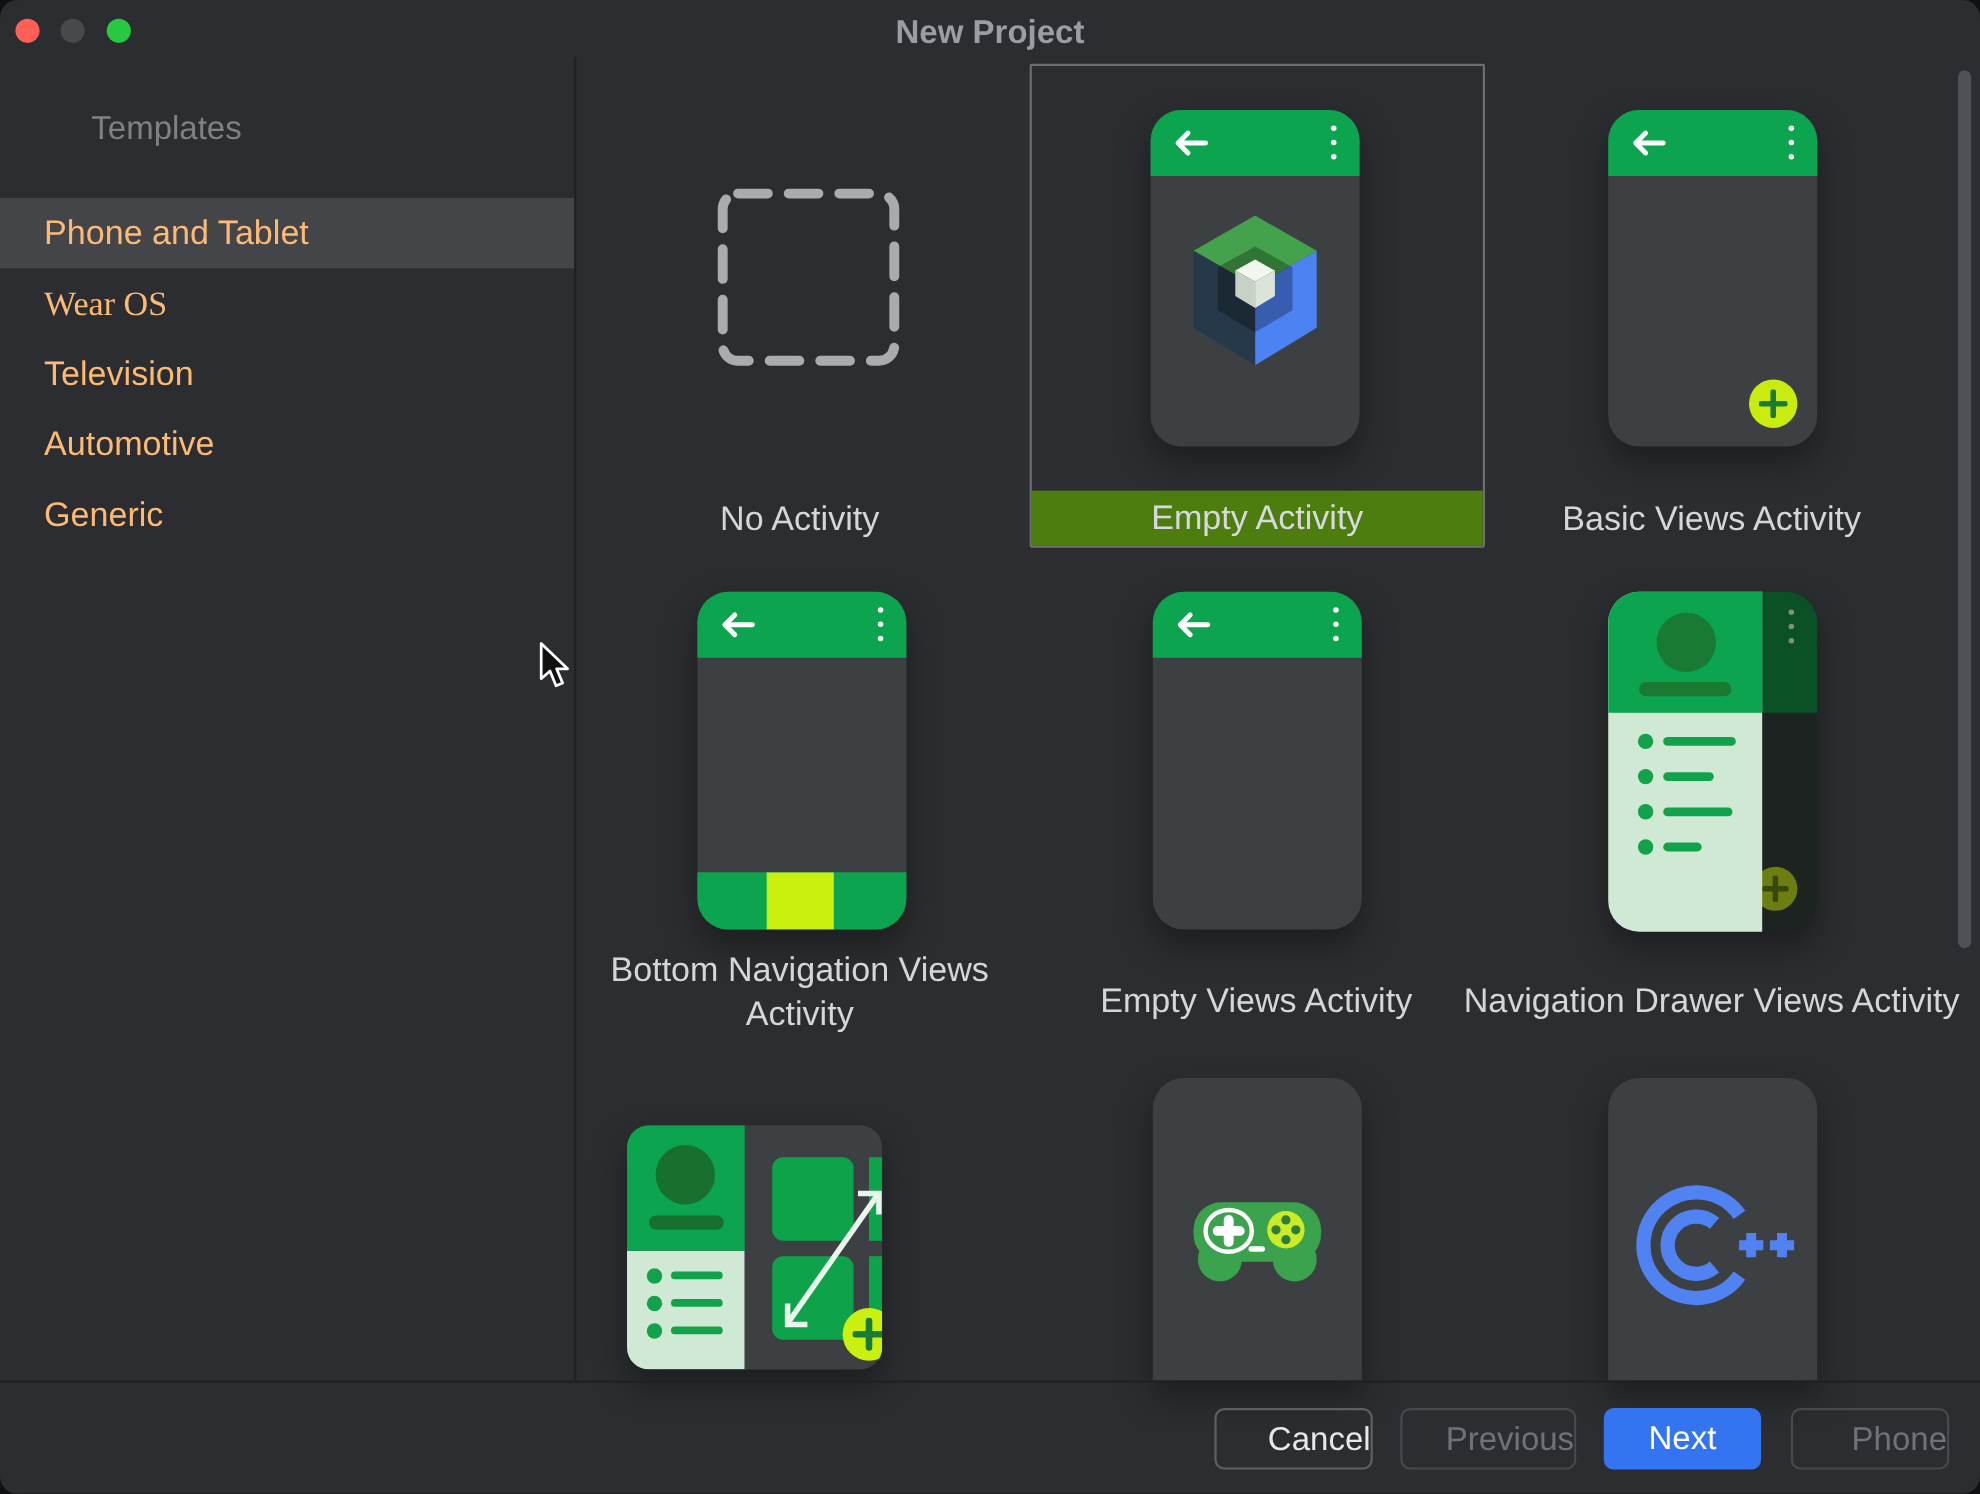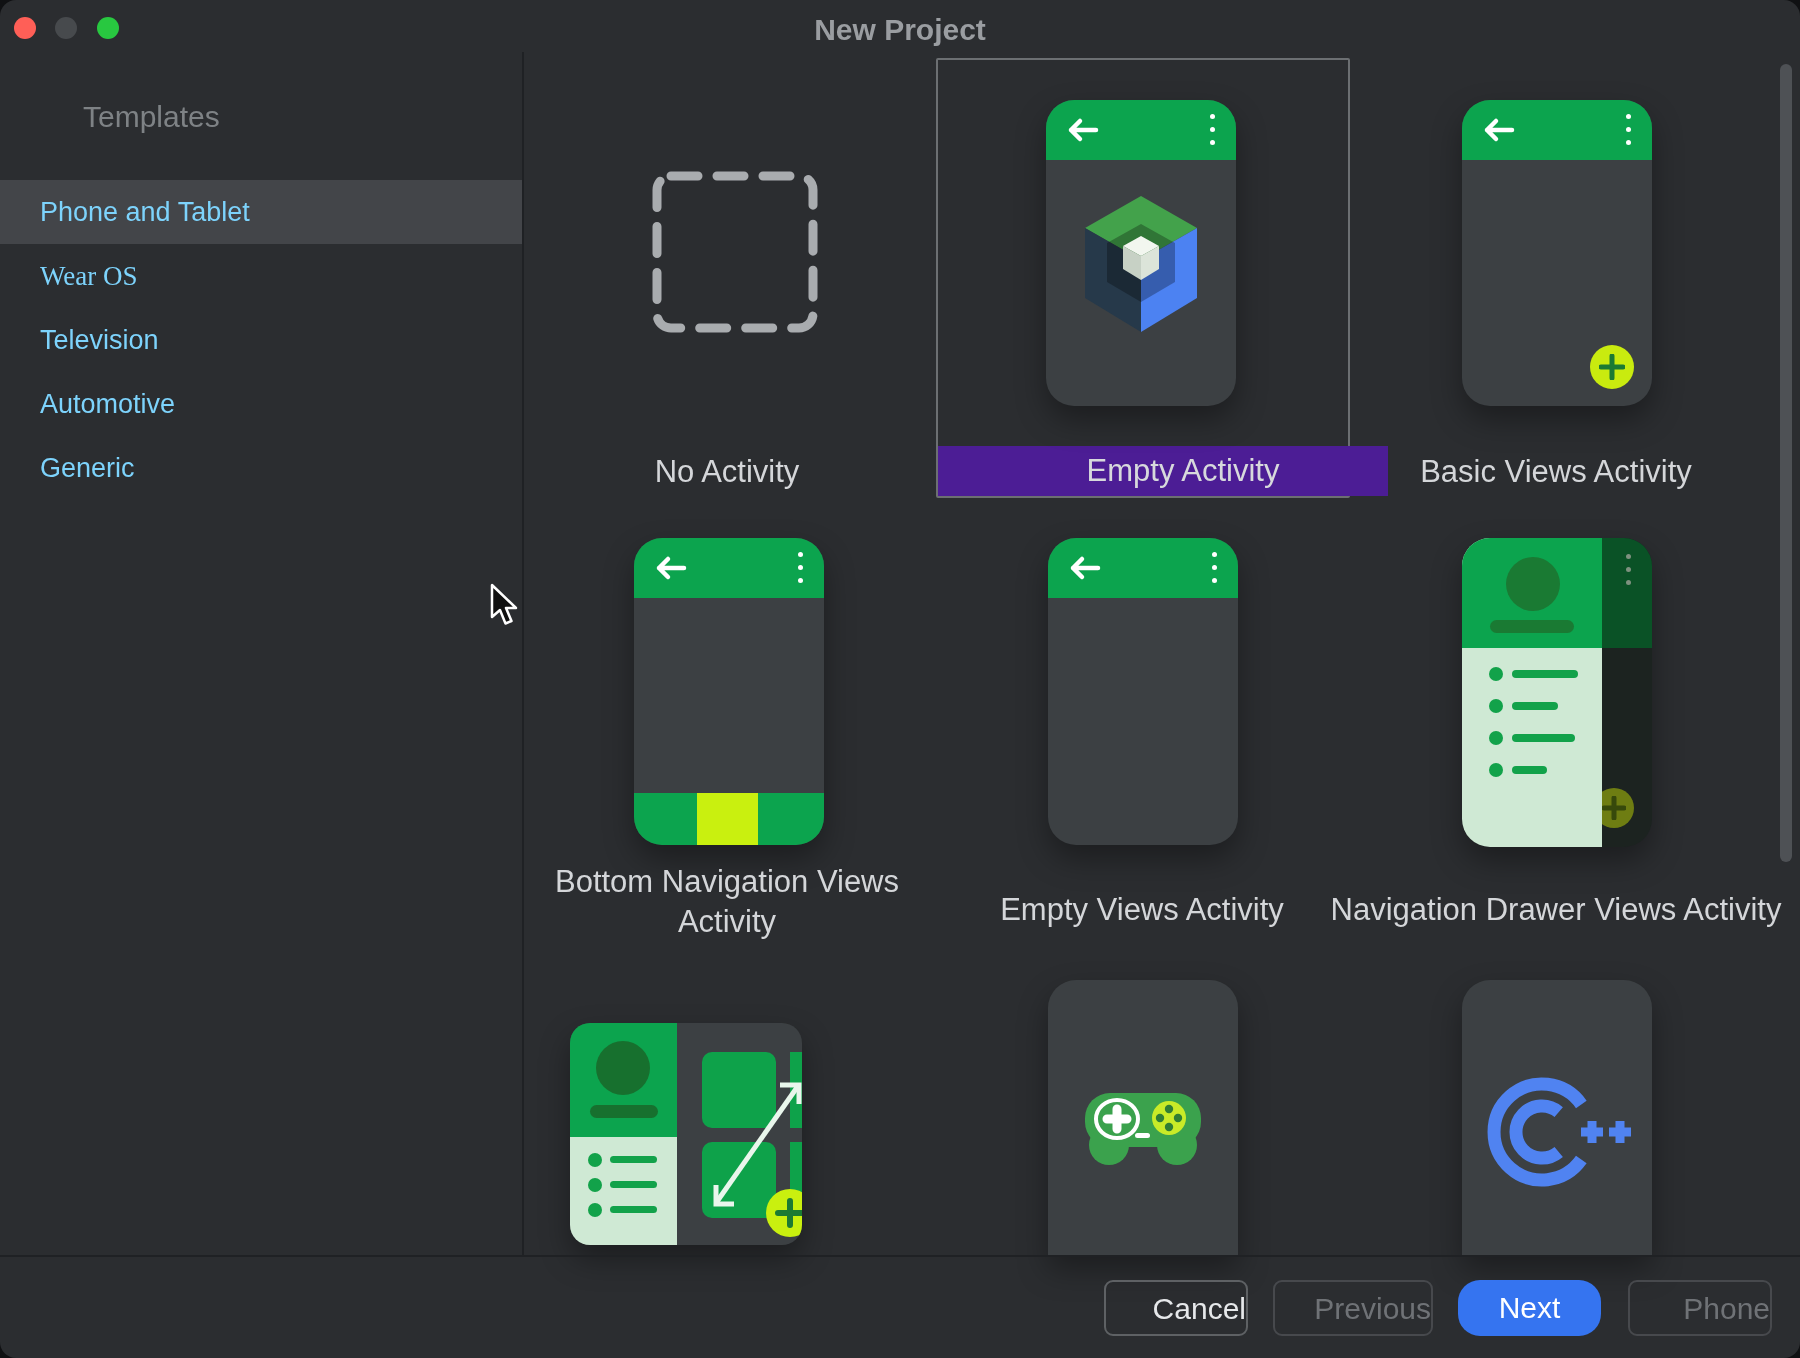--- a/index.html
+++ b/index.html
@@ -14,21 +14,21 @@
   .traffic{position:absolute;width:22px;height:22px;border-radius:50%;top:17px;}
   #win-title{
     position:absolute;top:8px;left:0;width:100%;height:44px;line-height:44px;
     text-align:center;font-size:30px;font-weight:bold;color:#9A9DA1;
   }
   
   #sidebar-divider{position:absolute;left:522px;top:52px;width:2px;height:1203px;background:#1F2124;}
   #templates-header{position:absolute;left:40px;top:100px;font-size:30px;color:#7E8285;margin-left:43px;}
   .side-item{
     position:absolute;left:0;width:522px;height:64px;line-height:64px;
-    padding-left:40px;box-sizing:border-box;font-size:27px;color:#7dd3fc;cursor:default;
+    padding-left:40px;box-sizing:border-box;font-size:31px;color:#fdba74;cursor:default;
   }
   .side-item.selected{background:#434549;}
   
   .card-label{position:absolute;font-size:31px;color:#D4D6D9;text-align:center;line-height:40px;}
   .phone{
     position:absolute;width:190px;background:#3C4043;border-radius:28px;
     box-shadow:0 14px 30px rgba(0,0,0,0.35);
   }
   .phone-header{
     position:absolute;left:0;top:0;width:100%;height:60px;
@@ -36,32 +36,32 @@
   }
   .back-arrow{position:absolute;left:20px;top:17px;}
   .kebab{position:absolute;right:20px;top:14px;width:6px;}
   .kebab span{display:block;width:5px;height:5px;border-radius:50%;background:#fff;margin:0 0 8px 0;}
   .fab{position:absolute;border-radius:50%;display:flex;align-items:center;justify-content:center;}
   #selected-card{
     position:absolute;left:936px;top:58px;width:414px;height:440px;
     border:2px solid #6C6F72;box-sizing:border-box;border-radius:2px;
   }
   #selected-card .strip{
-    position:absolute;left:0;bottom:0;width:100%;height:50px;background:#4c1d95;
-    line-height:50px;text-align:center;font-size:31px;color:#D7D9DC;padding-left:40px;
+    position:absolute;left:0;bottom:0;width:100%;height:50px;background:#4d7c0f;
+    line-height:50px;text-align:center;font-size:31px;color:#D7D9DC;
   }
   
   #footer-divider{position:absolute;left:0;top:1255px;width:1800px;height:2px;background:#1F2124;}
   .btn{
     position:absolute;top:1280px;height:56px;border-radius:9px;box-sizing:border-box;
     font-size:30px;text-align:center;line-height:53px;cursor:default;
   }
   .btn.outlined{border:2px solid #5E6164;color:#E6E8EA;background:transparent;text-align:right;}
   .btn.outlined.disabled{border-color:#47494D;color:#6F7276;}
-  .btn.primary{background:#3574F0;color:#FFFFFF;line-height:56px;border-radius:22px;}
+  .btn.primary{background:#3574F0;color:#FFFFFF;line-height:56px;}
 </style>
 </head>
 <body>
 
 <div id="window">
 
   <div class="traffic" style="left:14px;background:#FF5F57;"></div>
   <div class="traffic" style="left:55px;background:#474A4D;"></div>
   <div class="traffic" style="left:97px;background:#28C840;"></div>
   <div id="win-title">New Project</div>

